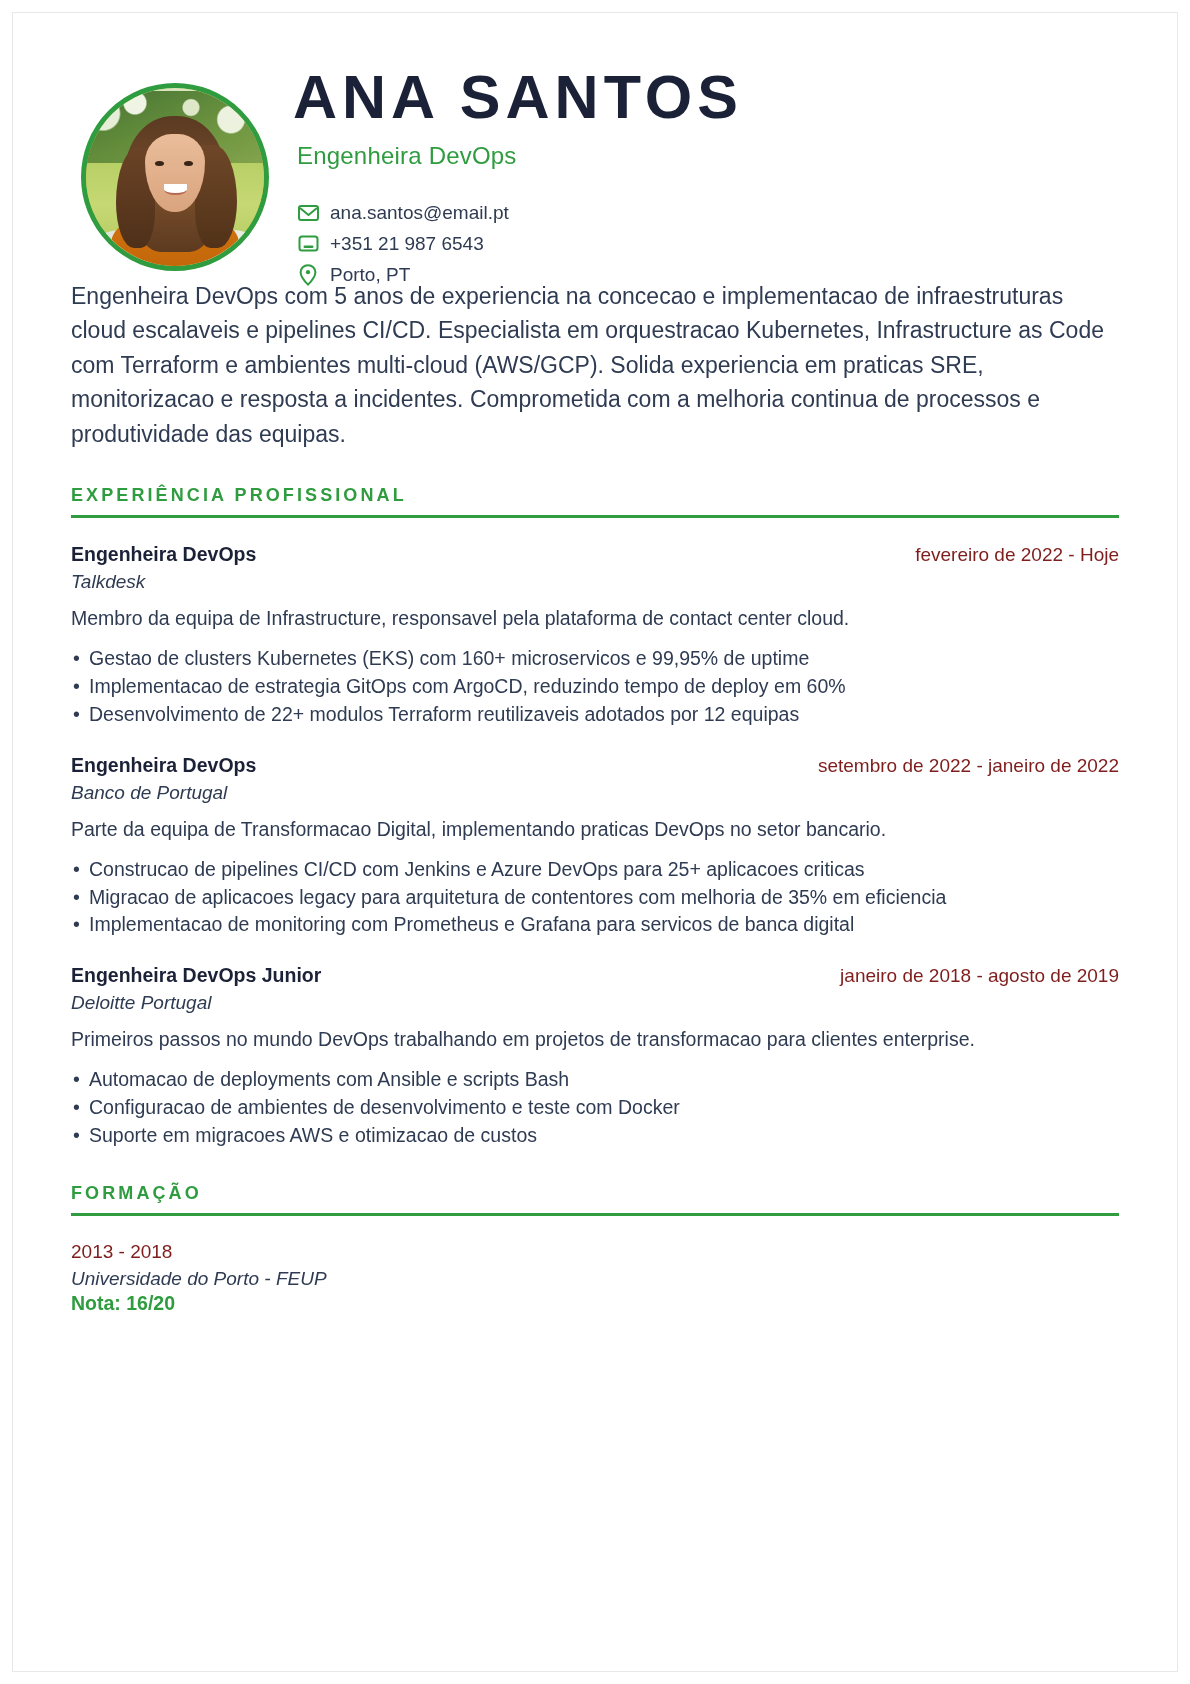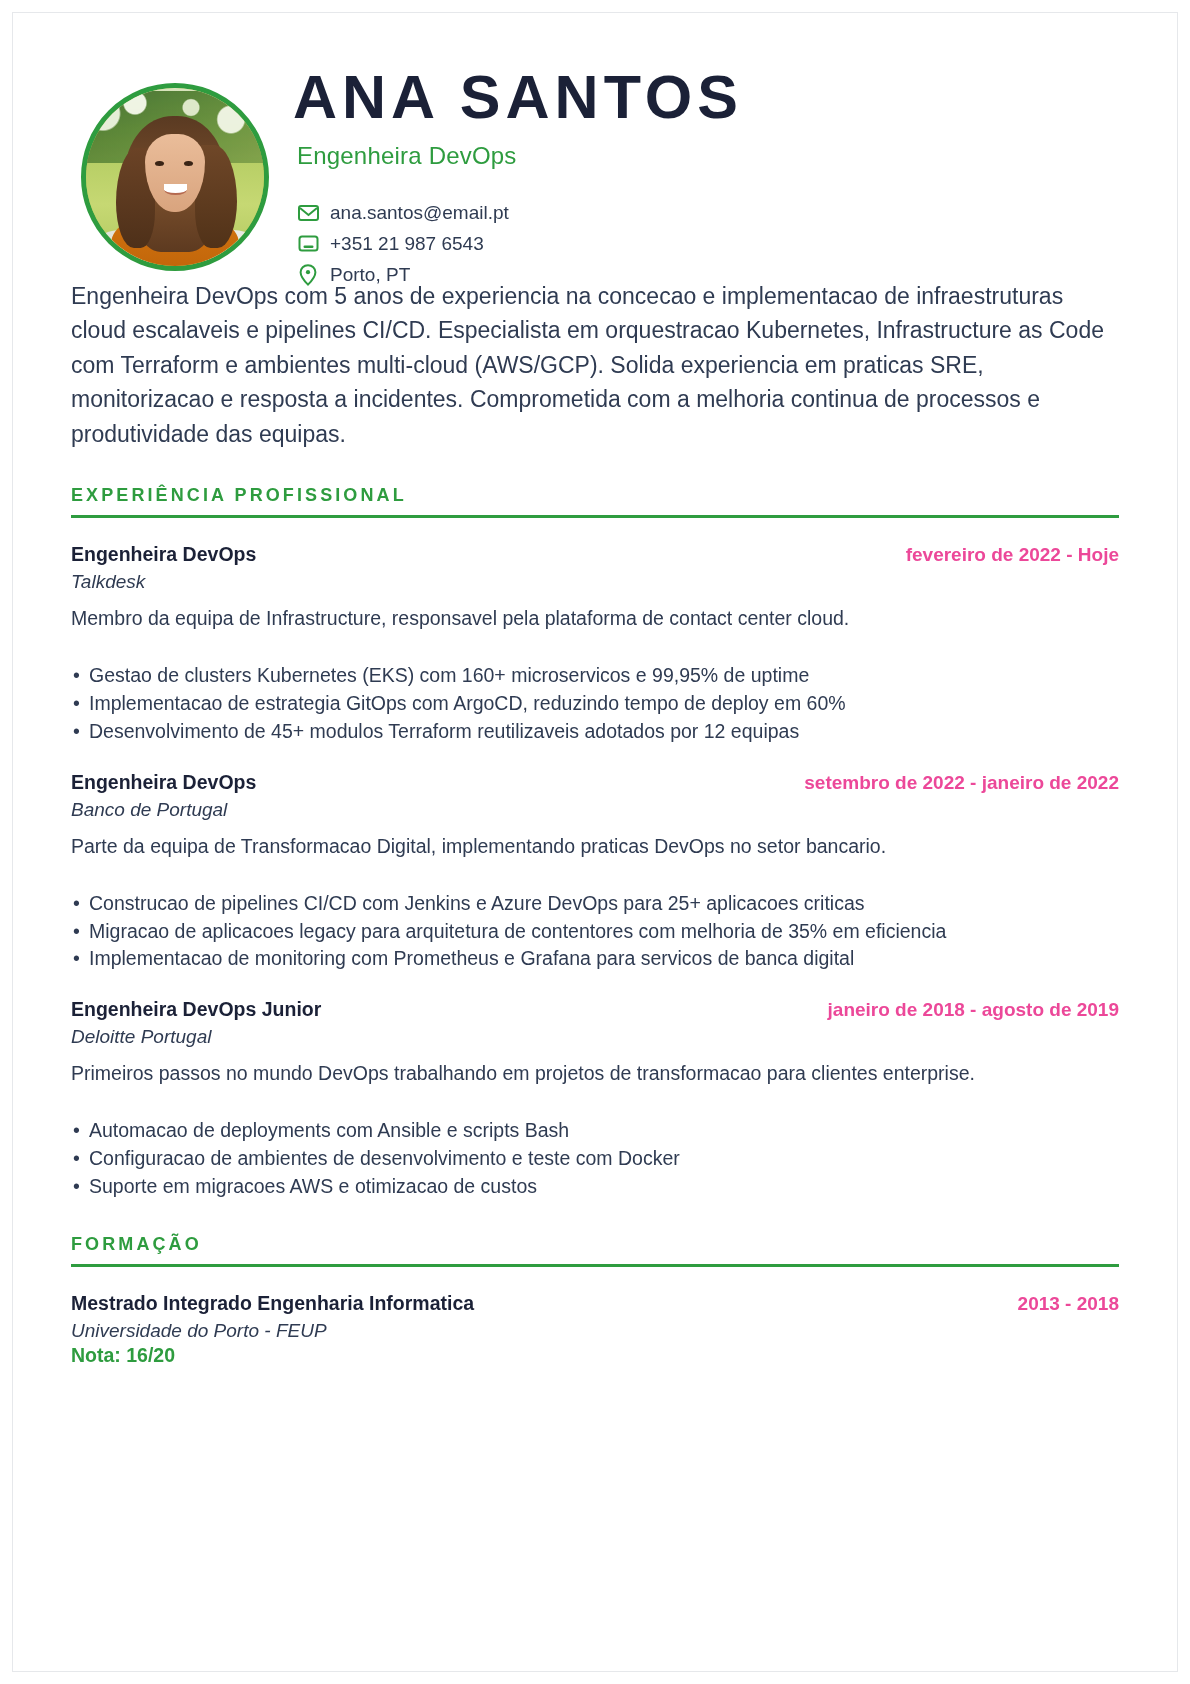--- a/index.html
+++ b/index.html
@@ -223,38 +223,38 @@
     justify-content: space-between;
     align-items: baseline;
   }
   .entry-title {
     font-size: 19.5px;
     font-weight: bold;
     color: #1b2137;
   }
   .entry-dates {
     font-size: 19px;
-    font-weight: bold;
-    color: #ec4899;
+    font-weight: normal;
+    color: #7f1d1d;
     white-space: nowrap;
   }
   .entry-org {
     font-size: 19px;
     font-style: italic;
     color: #2f3b52;
     margin-top: 5px;
   }
   .entry-desc {
     font-size: 19.5px;
     color: #2f3b52;
     margin-top: 12px;
     line-height: 1.35;
   }
   .bullets {
-    margin-top: 31px;
+    margin-top: 14px;
   }
   .bullet {
     font-size: 19.5px;
     color: #2f3b52;
     line-height: 1.42;
     padding-left: 18px;
     position: relative;
   }
   .bullet::before {
     content: "•";
@@ -347,21 +347,21 @@
       <div class="entry">
         <div class="entry-head">
           <div class="entry-title">Engenheira DevOps</div>
           <div class="entry-dates">fevereiro de 2022 - Hoje</div>
         </div>
         <div class="entry-org">Talkdesk</div>
         <div class="entry-desc">Membro da equipa de Infrastructure, responsavel pela plataforma de contact center cloud.</div>
         <div class="bullets">
           <div class="bullet">Gestao de clusters Kubernetes (EKS) com 160+ microservicos e 99,95% de uptime</div>
           <div class="bullet">Implementacao de estrategia GitOps com ArgoCD, reduzindo tempo de deploy em 60%</div>
-          <div class="bullet">Desenvolvimento de 45+ modulos Terraform reutilizaveis adotados por 12 equipas</div>
+          <div class="bullet">Desenvolvimento de 22+ modulos Terraform reutilizaveis adotados por 12 equipas</div>
         </div>
       </div>
 
       <div class="entry">
         <div class="entry-head">
           <div class="entry-title">Engenheira DevOps</div>
           <div class="entry-dates">setembro de 2022 - janeiro de 2022</div>
         </div>
         <div class="entry-org">Banco de Portugal</div>
         <div class="entry-desc">Parte da equipa de Transformacao Digital, implementando praticas DevOps no setor bancario.</div>
@@ -386,21 +386,20 @@
         </div>
       </div>
     </div>
 
     <div class="section">
       <div class="section-title">FORMAÇÃO</div>
       <div class="section-rule"></div>
 
       <div class="entry">
         <div class="entry-head">
-          <div class="entry-title">Mestrado Integrado Engenharia Informatica</div>
           <div class="entry-dates">2013 - 2018</div>
         </div>
         <div class="entry-org">Universidade do Porto - FEUP</div>
         <div class="edu-grade">Nota: 16/20</div>
       </div>
     </div>
 
   </div>
 </div>
 

